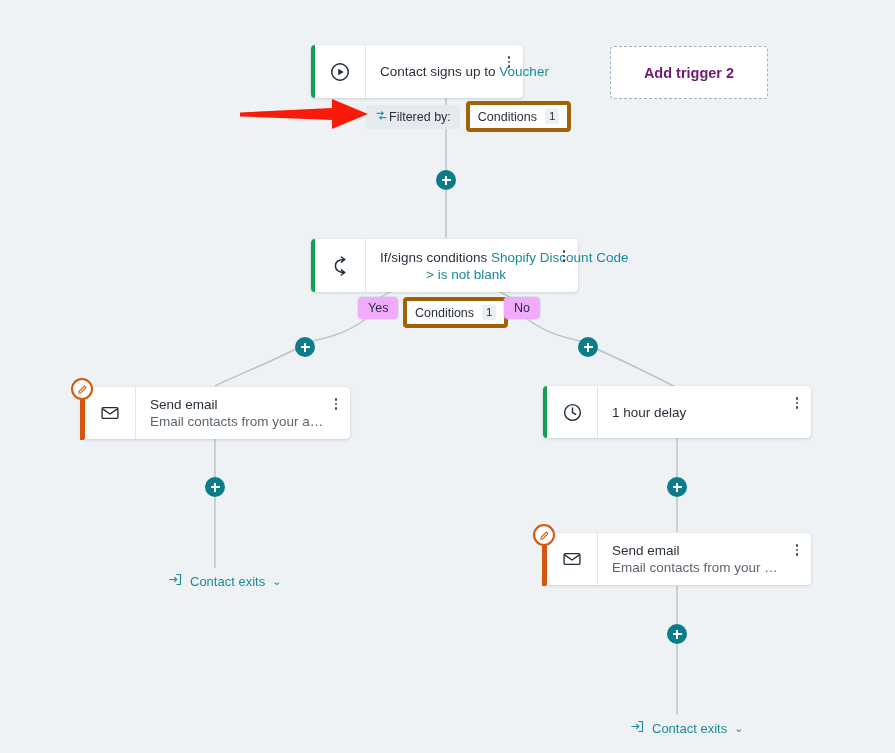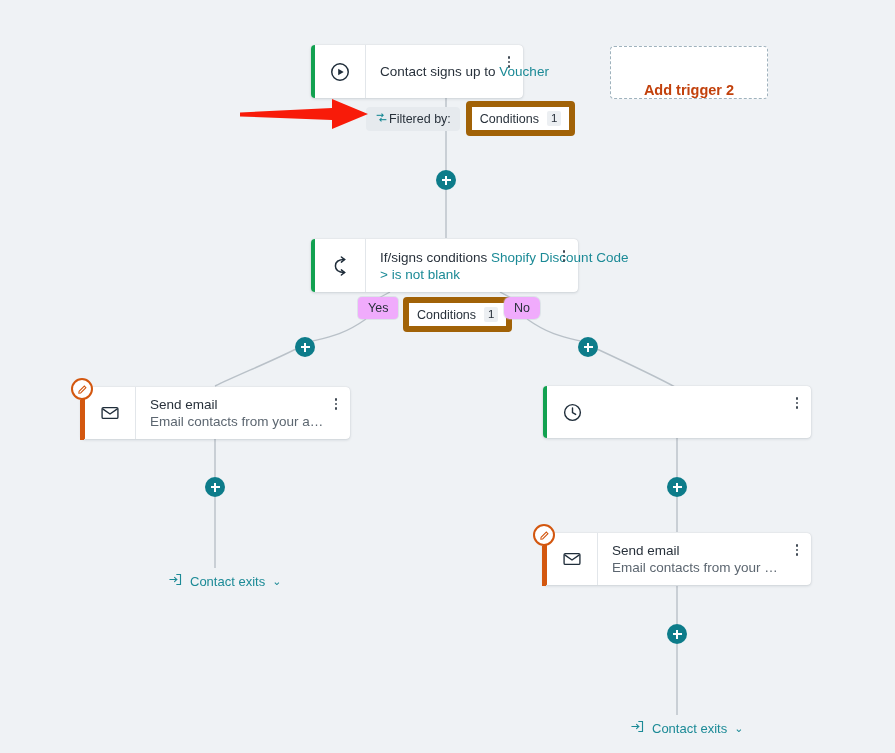--- a/index.html
+++ b/index.html
@@ -73,21 +73,21 @@
     color: #1b8a96;
   }
   .node-sub {
     font-size: 13.5px;
     color: #5c6670;
     line-height: 17px;
     white-space: nowrap;
     overflow: hidden;
     text-overflow: ellipsis;
   }
-  .node-sub.teal { color: #1b8a96; }
+  .node-sub.teal { color: #1b8a96; text-align: center; }
   .kebab {
     position: absolute;
     right: 7px;
     top: 8px;
     width: 14px;
     height: 18px;
     display: flex;
     flex-direction: column;
     align-items: center;
     justify-content: center;
@@ -129,23 +129,23 @@
     flex: 0 0 auto;
   }
 
   
   .add-trigger {
     position: absolute;
     background: #ffffff;
     border: 1px dashed #9fb2bd;
     border-radius: 4px;
     display: flex;
-    align-items: flex-end;
-    justify-content: center;
-    color: #c2410c;
+    align-items: center;
+    justify-content: center;
+    color: #701a75;
     font-size: 14.5px;
     font-weight: bold;
     cursor: pointer;
     box-sizing: border-box;
   }
 
   
   .chip-row {
     position: absolute;
     display: flex;
@@ -163,21 +163,21 @@
     font-size: 12.5px;
     color: #28313b;
     cursor: pointer;
     white-space: nowrap;
   }
   .chip-cond {
     display: flex;
     align-items: flex-end;
     gap: 8px;
     background: #ffffff;
-    border: 6px solid #a16207;
+    border: 4px solid #a16207;
     border-radius: 4px;
     padding: 4px 8px;
     font-size: 12.5px;
     color: #28313b;
     cursor: pointer;
     white-space: nowrap;
   }
   .count {
     background: #eceff2;
     border-radius: 2px;
@@ -345,21 +345,21 @@
     <span>Yes</span>
   </div>
 
   <div class="chip-row" style="left:403px; top:285px;">
     <div class="chip-cond">
       <span>Conditions</span>
       <span class="count">1</span>
     </div>
   </div>
 
-  <div class="branch-label" style="left:504px; top:285px;border-radius:6px;">
+  <div class="branch-label" style="left:504px; top:285px;">
     <span>No</span>
   </div>
 
   <div class="plus" style="left:295px; top:325px;"></div>
   <div class="plus" style="left:578px; top:325px;"></div>
 
   <div class="editpin" style="left:75px; top:366px; height:62px;">
     <div class="dot">
       <svg width="11" height="11" viewBox="0 0 24 24" fill="none" stroke="#d3570f" stroke-width="2.2" stroke-linecap="round">
         <path d="M4 20 L4.5 16 L16 4.5 L19.5 8 L8 19.5 Z"></path>
@@ -402,20 +402,23 @@
   </div>
 
   <div class="node" style="left:543px; top:374px; width:268px; height:52px;">
     <div class="accent green"></div>
     <div class="node-icon">
       <svg width="21" height="21" viewBox="0 0 24 24" fill="none" stroke="#1f2d3a" stroke-width="1.6" stroke-linecap="round">
         <circle cx="12" cy="12" r="9"></circle>
         <path d="M12 6.8 V12 L15.6 14.2"></path>
       </svg>
     </div>
+    <div class="node-body">
+      <div class="node-title">1 hour delay</div>
+    </div>
     <div class="kebab">
       <i></i>
         <i></i>
         <i></i>
     </div>
   </div>
 
   <div class="plus" style="left:667px; top:465px;"></div>
 
   <div class="editpin" style="left:537px; top:512px; height:62px;">

